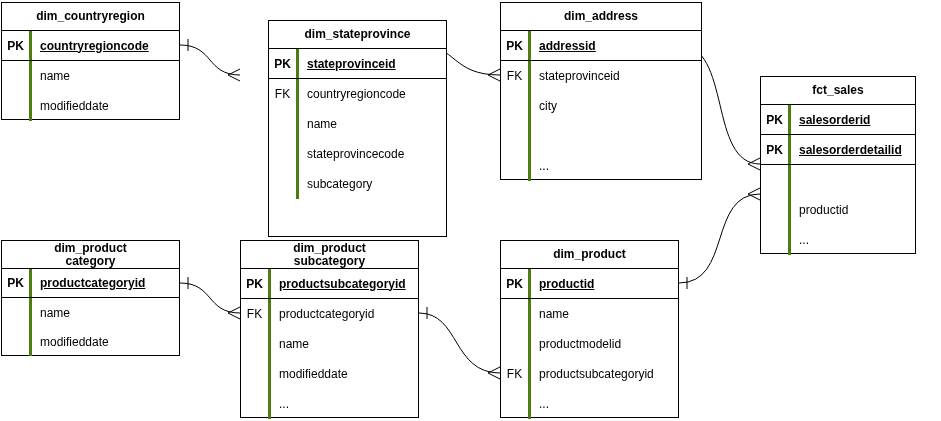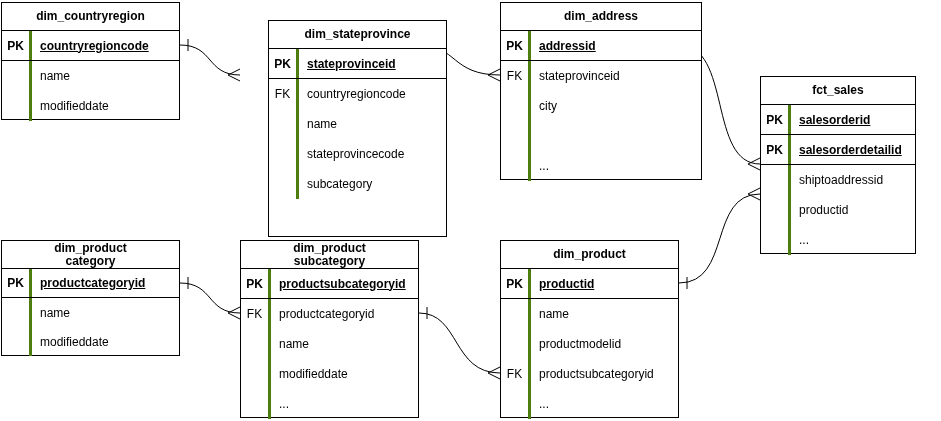--- a/index.html
+++ b/index.html
@@ -156,21 +156,20 @@
     <div class="row sep">
       <div class="key b">PK</div>
       <div class="fld pk">salesorderid</div>
     </div>
     <div class="row sep">
       <div class="key b">PK</div>
       <div class="fld pk">salesorderdetailid</div>
     </div>
     <div class="row">
       <div class="key"></div>
-      <div class="fld">shiptoaddressid</div>
     </div>
     <div class="row">
       <div class="key"></div>
       <div class="fld">productid</div>
     </div>
     <div class="row">
       <div class="key"></div>
       <div class="fld">...</div>
     </div>
   </div>

